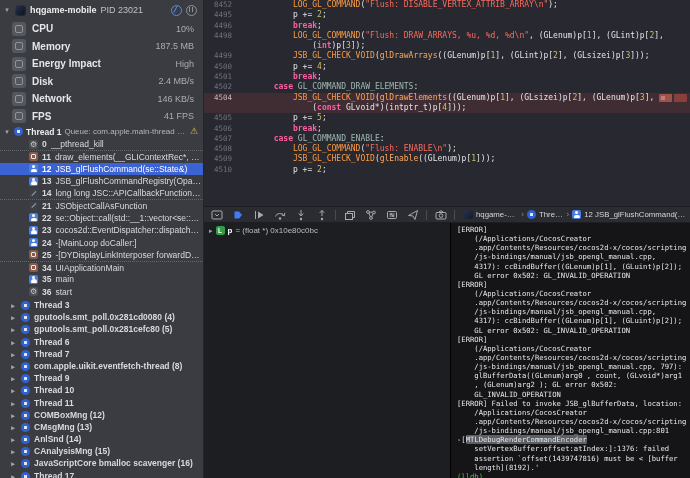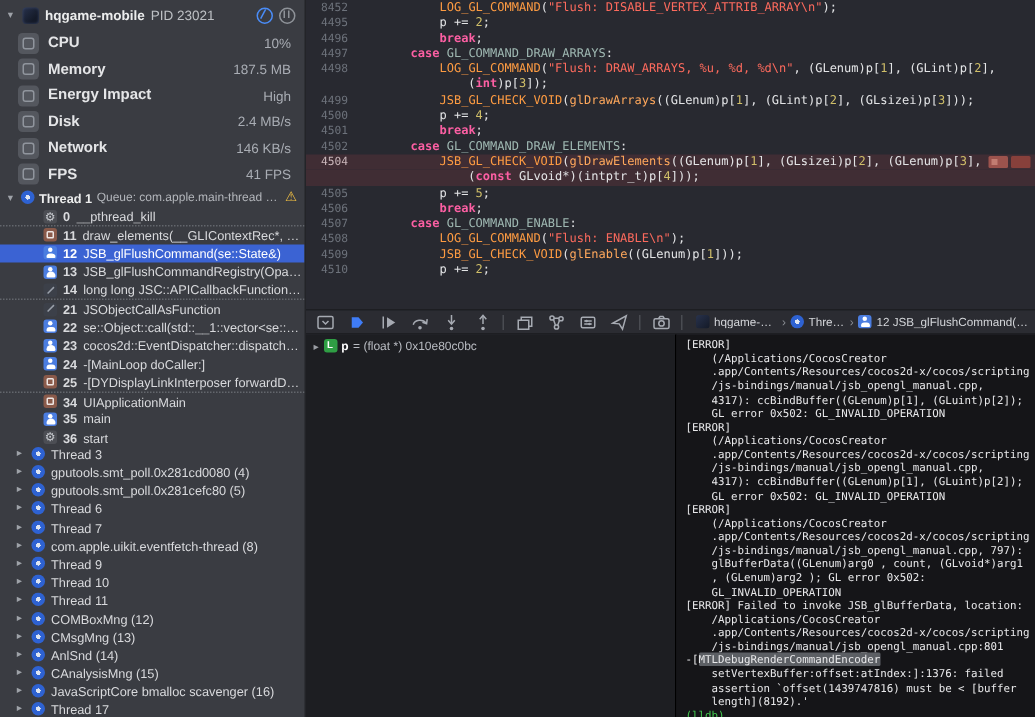--- a/index.html
+++ b/index.html
@@ -45,21 +45,21 @@
   .fi.person{background:#4b7de0}
   .fi.person::before{content:"";position:absolute;left:3px;top:1px;width:3px;height:3px;border-radius:50%;background:#fff}
   .fi.person::after{content:"";position:absolute;left:1.5px;bottom:1px;width:6px;height:3.5px;border-radius:3px 3px 1px 1px;background:#fff}
   .fi.gear{background:#4c4e54}
   .fi.gear::before{content:"\2699";position:absolute;inset:0;color:#c6c9ce;font-size:8px;line-height:9px;text-align:center}
   .fi.box{background:#8a5a4a}
   .fi.box::before{content:"";position:absolute;inset:2px;border:1px solid rgba(255,255,255,.85);border-radius:1px}
   .fi.dark{background:#3c4049}
   .fi.dark::before{content:"";position:absolute;left:1.5px;right:1.5px;top:3.7px;height:1.4px;background:#9aa0aa;transform:rotate(-45deg)}
 
-  .trow{height:12.2px;flex:none;display:flex;align-items:flex-start;gap:4px;padding:0 0 0 9px;font-size:8.5px;font-weight:400;color:#d9dadd;white-space:nowrap;overflow:hidden}
+  .trow{height:12.2px;flex:none;display:flex;align-items:flex-end;gap:4px;padding:0 0 0 9px;font-size:8.5px;font-weight:700;color:#d9dadd;white-space:nowrap;overflow:hidden}
 
   
   .main{flex:1;display:flex;flex-direction:column;min-width:0}
   .editor{height:206px;flex:none;background:#282930;overflow:hidden;font-family:"DejaVu Sans Mono",monospace}
   .cl{height:10.3px;line-height:10.3px;display:flex;white-space:pre;position:relative;font-size:8px}
   .ln{width:36px;flex:none;text-align:right;padding-right:8px;color:#6d727b;font-size:7.5px}
   .cl.hl{background:#402d34}
   .cl.hl .ln{color:#c9b6ba}
   .tk-t{color:#e3e4e6}.tk-m{color:#fd9b42}.tk-f{color:#ffa85c}
   .tk-s{color:#fc6a5d}.tk-k{color:#fc5fa3;font-weight:bold}.tk-n{color:#d0bf69}.tk-e{color:#9fb8b2}
@@ -289,21 +289,20 @@
           <span class="tlabel">Thread 17</span>
         </div>
       </div>
   </aside>
 
   <main class="main">
     <div class="editor" id="code">
         <div class="cl"><span class="ln">8452</span><span class="cd"><span class="tk-t">           </span><span class="tk-m">LOG_GL_COMMAND</span><span class="tk-t">(</span><span class="tk-s">"Flush: DISABLE_VERTEX_ATTRIB_ARRAY\n"</span><span class="tk-t">);</span></span></div>
         <div class="cl"><span class="ln">4495</span><span class="cd"><span class="tk-t">           p += </span><span class="tk-n">2</span><span class="tk-t">;</span></span></div>
         <div class="cl"><span class="ln">4496</span><span class="cd"><span class="tk-t">           </span><span class="tk-k">break</span><span class="tk-t">;</span></span></div>
-        <div class="cl"><span class="ln">4497</span><span class="cd"><span class="tk-t">       </span><span class="tk-k">case</span><span class="tk-t"> </span><span class="tk-e">GL_COMMAND_DRAW_ARRAYS</span><span class="tk-t">:</span></span></div>
         <div class="cl"><span class="ln">4498</span><span class="cd"><span class="tk-t">           </span><span class="tk-m">LOG_GL_COMMAND</span><span class="tk-t">(</span><span class="tk-s">"Flush: DRAW_ARRAYS, %u, %d, %d\n"</span><span class="tk-t">, (GLenum)p[</span><span class="tk-n">1</span><span class="tk-t">], (GLint)p[</span><span class="tk-n">2</span><span class="tk-t">],</span></span></div>
         <div class="cl"><span class="ln"></span><span class="cd"><span class="tk-t">               (</span><span class="tk-k">int</span><span class="tk-t">)p[</span><span class="tk-n">3</span><span class="tk-t">]);</span></span></div>
         <div class="cl"><span class="ln">4499</span><span class="cd"><span class="tk-t">           </span><span class="tk-m">JSB_GL_CHECK_VOID</span><span class="tk-t">(</span><span class="tk-f">glDrawArrays</span><span class="tk-t">((GLenum)p[</span><span class="tk-n">1</span><span class="tk-t">], (GLint)p[</span><span class="tk-n">2</span><span class="tk-t">], (GLsizei)p[</span><span class="tk-n">3</span><span class="tk-t">]));</span></span></div>
         <div class="cl"><span class="ln">4500</span><span class="cd"><span class="tk-t">           p += </span><span class="tk-n">4</span><span class="tk-t">;</span></span></div>
         <div class="cl"><span class="ln">4501</span><span class="cd"><span class="tk-t">           </span><span class="tk-k">break</span><span class="tk-t">;</span></span></div>
         <div class="cl"><span class="ln">4502</span><span class="cd"><span class="tk-t">       </span><span class="tk-k">case</span><span class="tk-t"> </span><span class="tk-e">GL_COMMAND_DRAW_ELEMENTS</span><span class="tk-t">:</span></span></div>
         <div class="cl hl"><span class="ln">4504</span><span class="cd"><span class="tk-t">           </span><span class="tk-m">JSB_GL_CHECK_VOID</span><span class="tk-t">(</span><span class="tk-f">glDrawElements</span><span class="tk-t">((GLenum)p[</span><span class="tk-n">1</span><span class="tk-t">], (GLsizei)p[</span><span class="tk-n">2</span><span class="tk-t">], (GLenum)p[</span><span class="tk-n">3</span><span class="tk-t">],</span></span><span class="bdg1"></span><span class="bdg2"></span></div>
         <div class="cl hl"><span class="ln"></span><span class="cd"><span class="tk-t">               (</span><span class="tk-k">const</span><span class="tk-t"> GLvoid*)(intptr_t)p[</span><span class="tk-n">4</span><span class="tk-t">]));</span></span></div>
         <div class="cl"><span class="ln">4505</span><span class="cd"><span class="tk-t">           p += </span><span class="tk-n">5</span><span class="tk-t">;</span></span></div>
         <div class="cl"><span class="ln">4506</span><span class="cd"><span class="tk-t">           </span><span class="tk-k">break</span><span class="tk-t">;</span></span></div>

